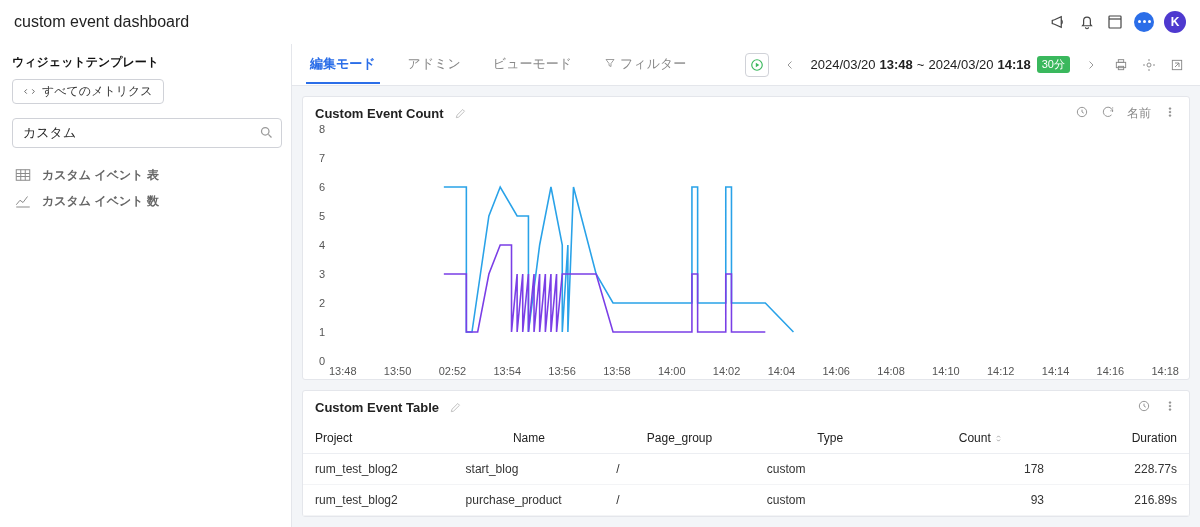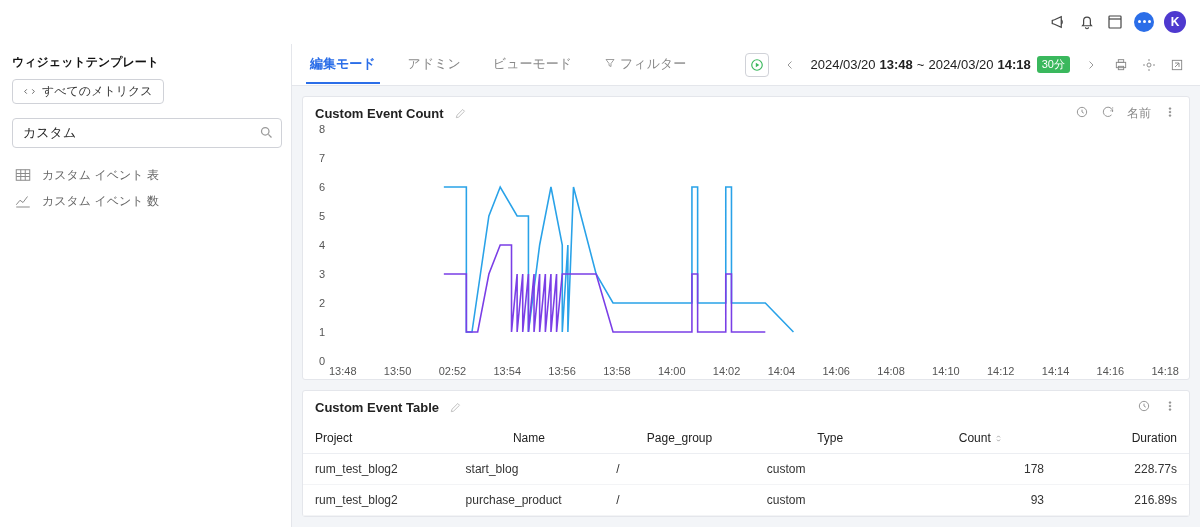--- a/index.html
+++ b/index.html
@@ -18,21 +18,21 @@
 
   
   .body { display: flex; height: calc(527px - 44px); }
   .sidebar { width: 292px; border-right: 1px solid #e4e6eb; padding: 10px 12px; }
   .sidebar-title { font-size: 12px; font-weight: 700; margin-bottom: 8px; }
   .all-btn { background: #fff; border: 1px solid #d0d2d8; border-radius: 4px; padding: 3px 10px; font-size: 12px; cursor: pointer; display: inline-flex; align-items: center; gap: 6px; color: #333; }
   .search-wrap { margin-top: 14px; position: relative; width: 270px; }
   .search-wrap input { width: 100%; height: 30px; padding: 4px 28px 4px 10px; border: 1px solid #d0d2d8; border-radius: 4px; font-size: 13px; color: #222; outline: none; }
   .search-wrap .mag { position: absolute; right: 8px; top: 7px; width: 15px; height: 15px; color: #999; }
   .side-items { margin-top: 14px; }
-  .side-item { display: flex; align-items: center; gap: 10px; font-size: 12px; color: #666; padding: 4px 2px; cursor: pointer; }
+  .side-item { display: flex; align-items: center; gap: 10px; font-size: 12px; color: #666; padding: 4px 2px; cursor: pointer; font-weight: bold; }
   .side-item svg { width: 18px; height: 18px; stroke: #888; fill: none; stroke-width: 1.3; }
 
   
   .main { flex: 1; background: #fff; display: flex; flex-direction: column; }
   .tabs-row { height: 42px; display: flex; align-items: center; border-bottom: 1px solid #e4e6eb; padding: 0 14px; gap: 24px; }
   .tab { font-size: 13px; color: #888; padding: 10px 4px 9px; cursor: pointer; border-bottom: 2px solid transparent; }
   .tab.active { color: #2b6ee8; border-bottom-color: #2b6ee8; font-weight: 700; }
   .tab .filt-ic { width: 12px; height: 12px; stroke: currentColor; fill: none; margin-right: 4px; vertical-align: -1px; }
   .tabs-row .spacer { flex: 1; }
   .time-range-group { display: flex; align-items: center; gap: 10px; }
@@ -69,20 +69,21 @@
   .tbl td { padding: 8px 12px; color: #333; border-bottom: 1px solid #f3f4f6; }
   .tbl th.right, .tbl td.right { text-align: right; }
   .tbl th:first-child, .tbl td:first-child { text-align: left; }
   .tbl th div.k { display: inline-flex; align-items: center; gap: 3px; }
   .sort-ic { width: 9px; height: 9px; }
 </style>
 </head>
 <body>
 
 <div class="top-header">
+  <div class="title">custom event dashboard</div>
   <div class="spacer"></div>
   <div class="icons">
     <div class="top-ic">
       <svg viewBox="0 0 24 24">
           <path d="M3 10v4l3 1 9 4V5L6 9 3 10z"></path>
           <path d="M15 9a4 4 0 010 6"></path>
         </svg>
     </div>
     <div class="top-ic">
       <svg viewBox="0 0 24 24">

